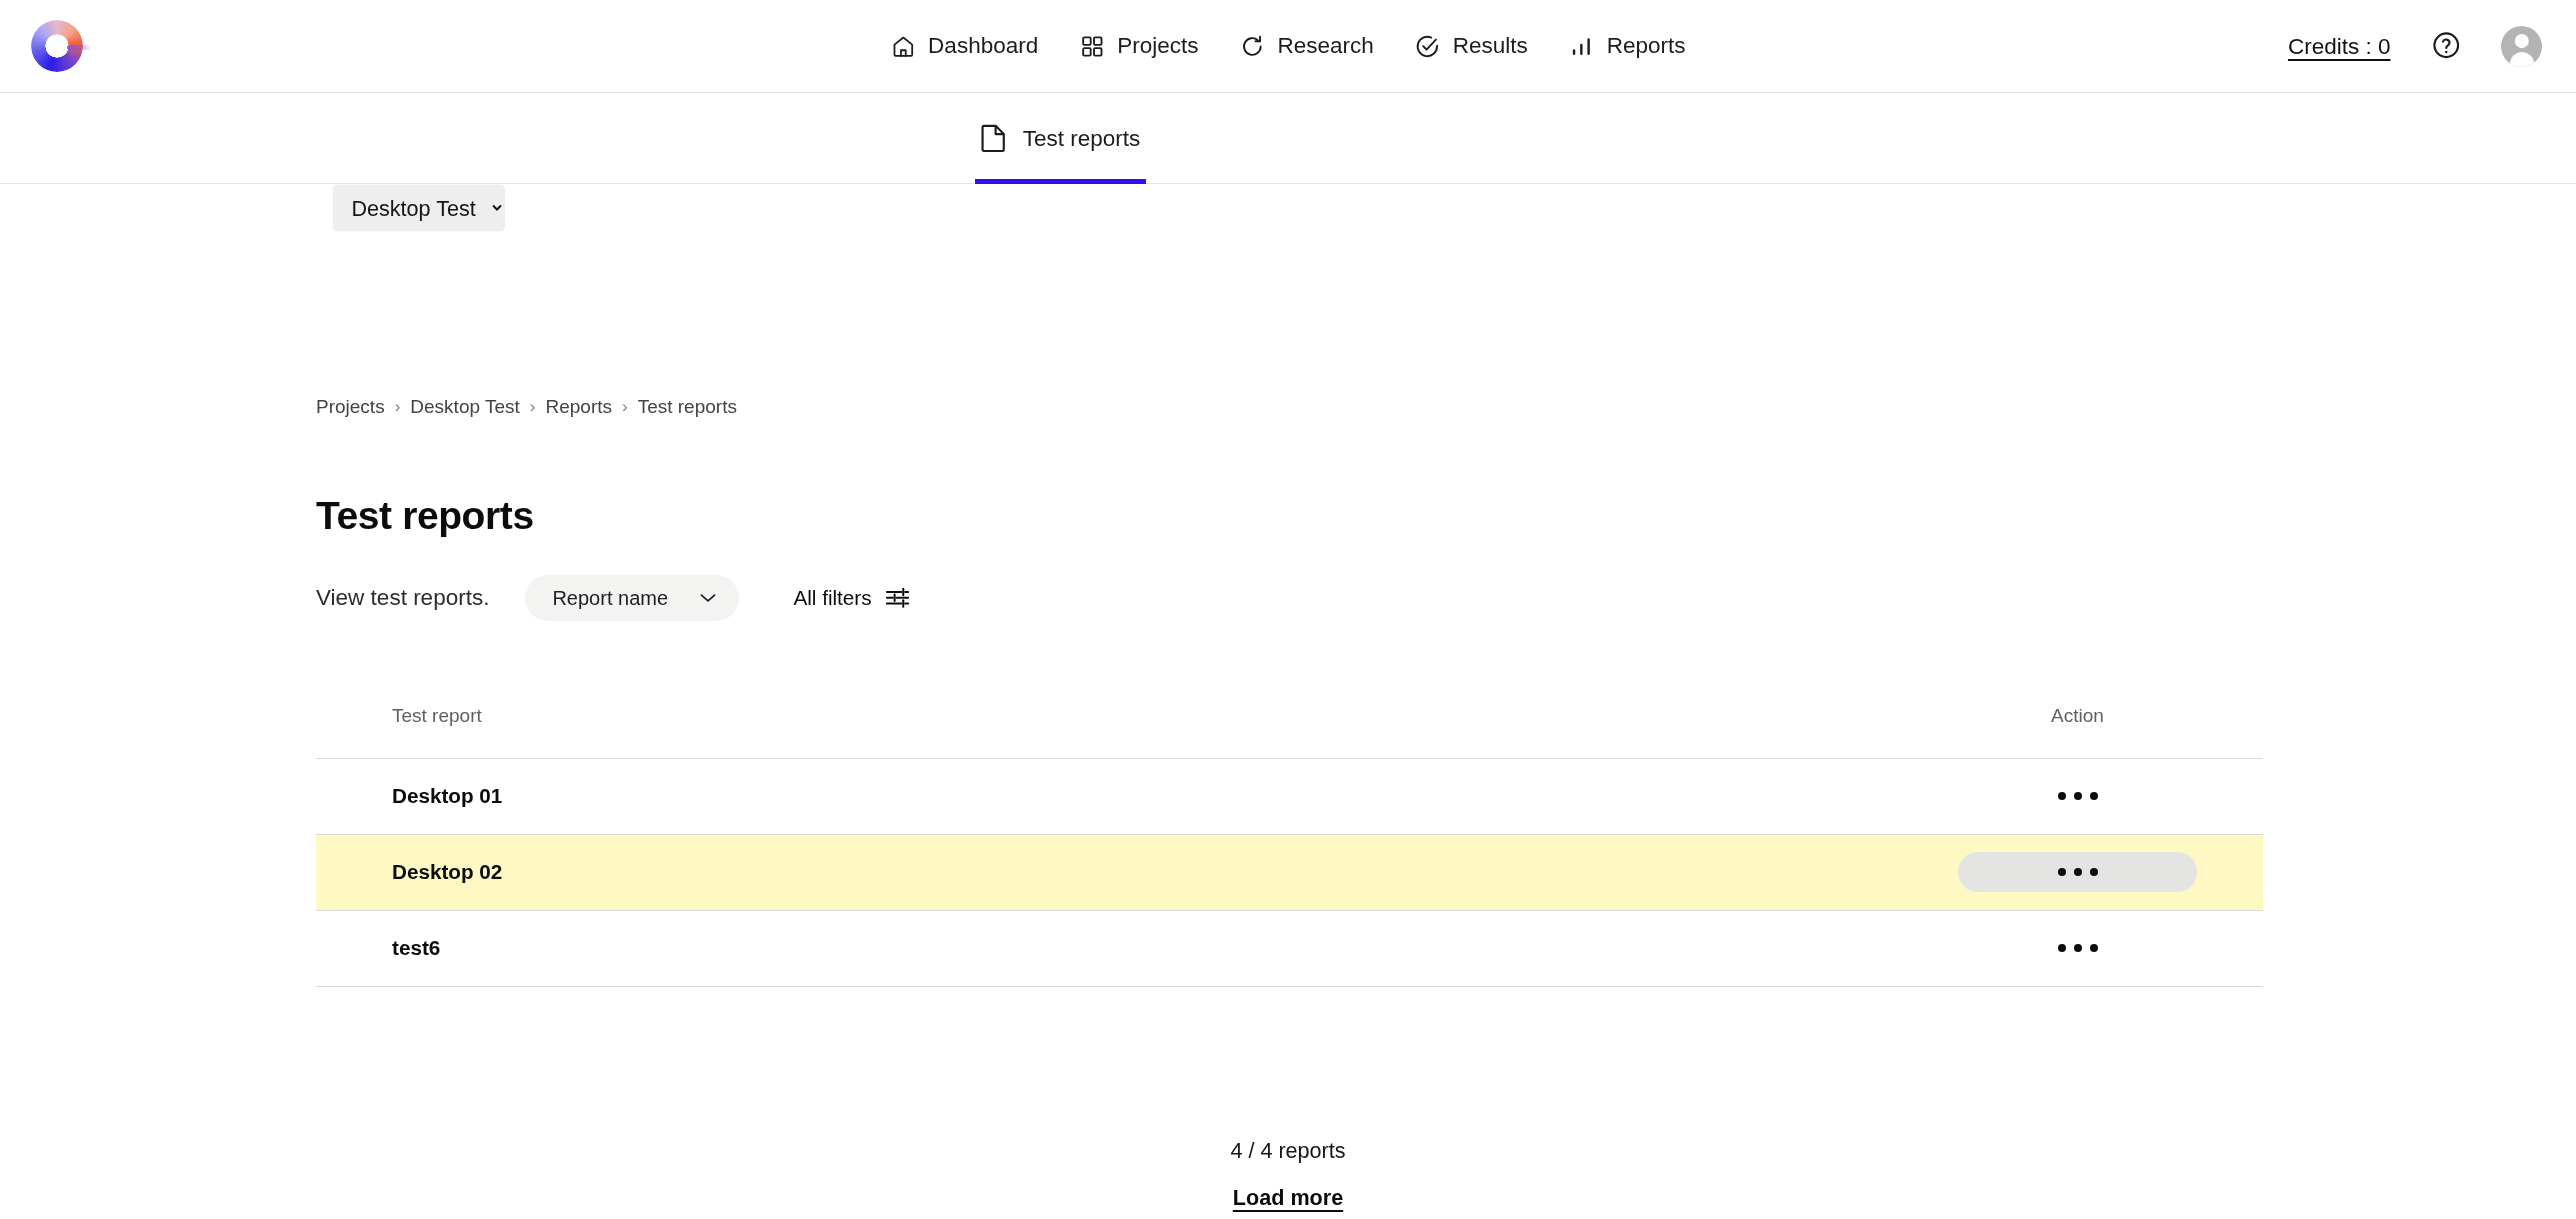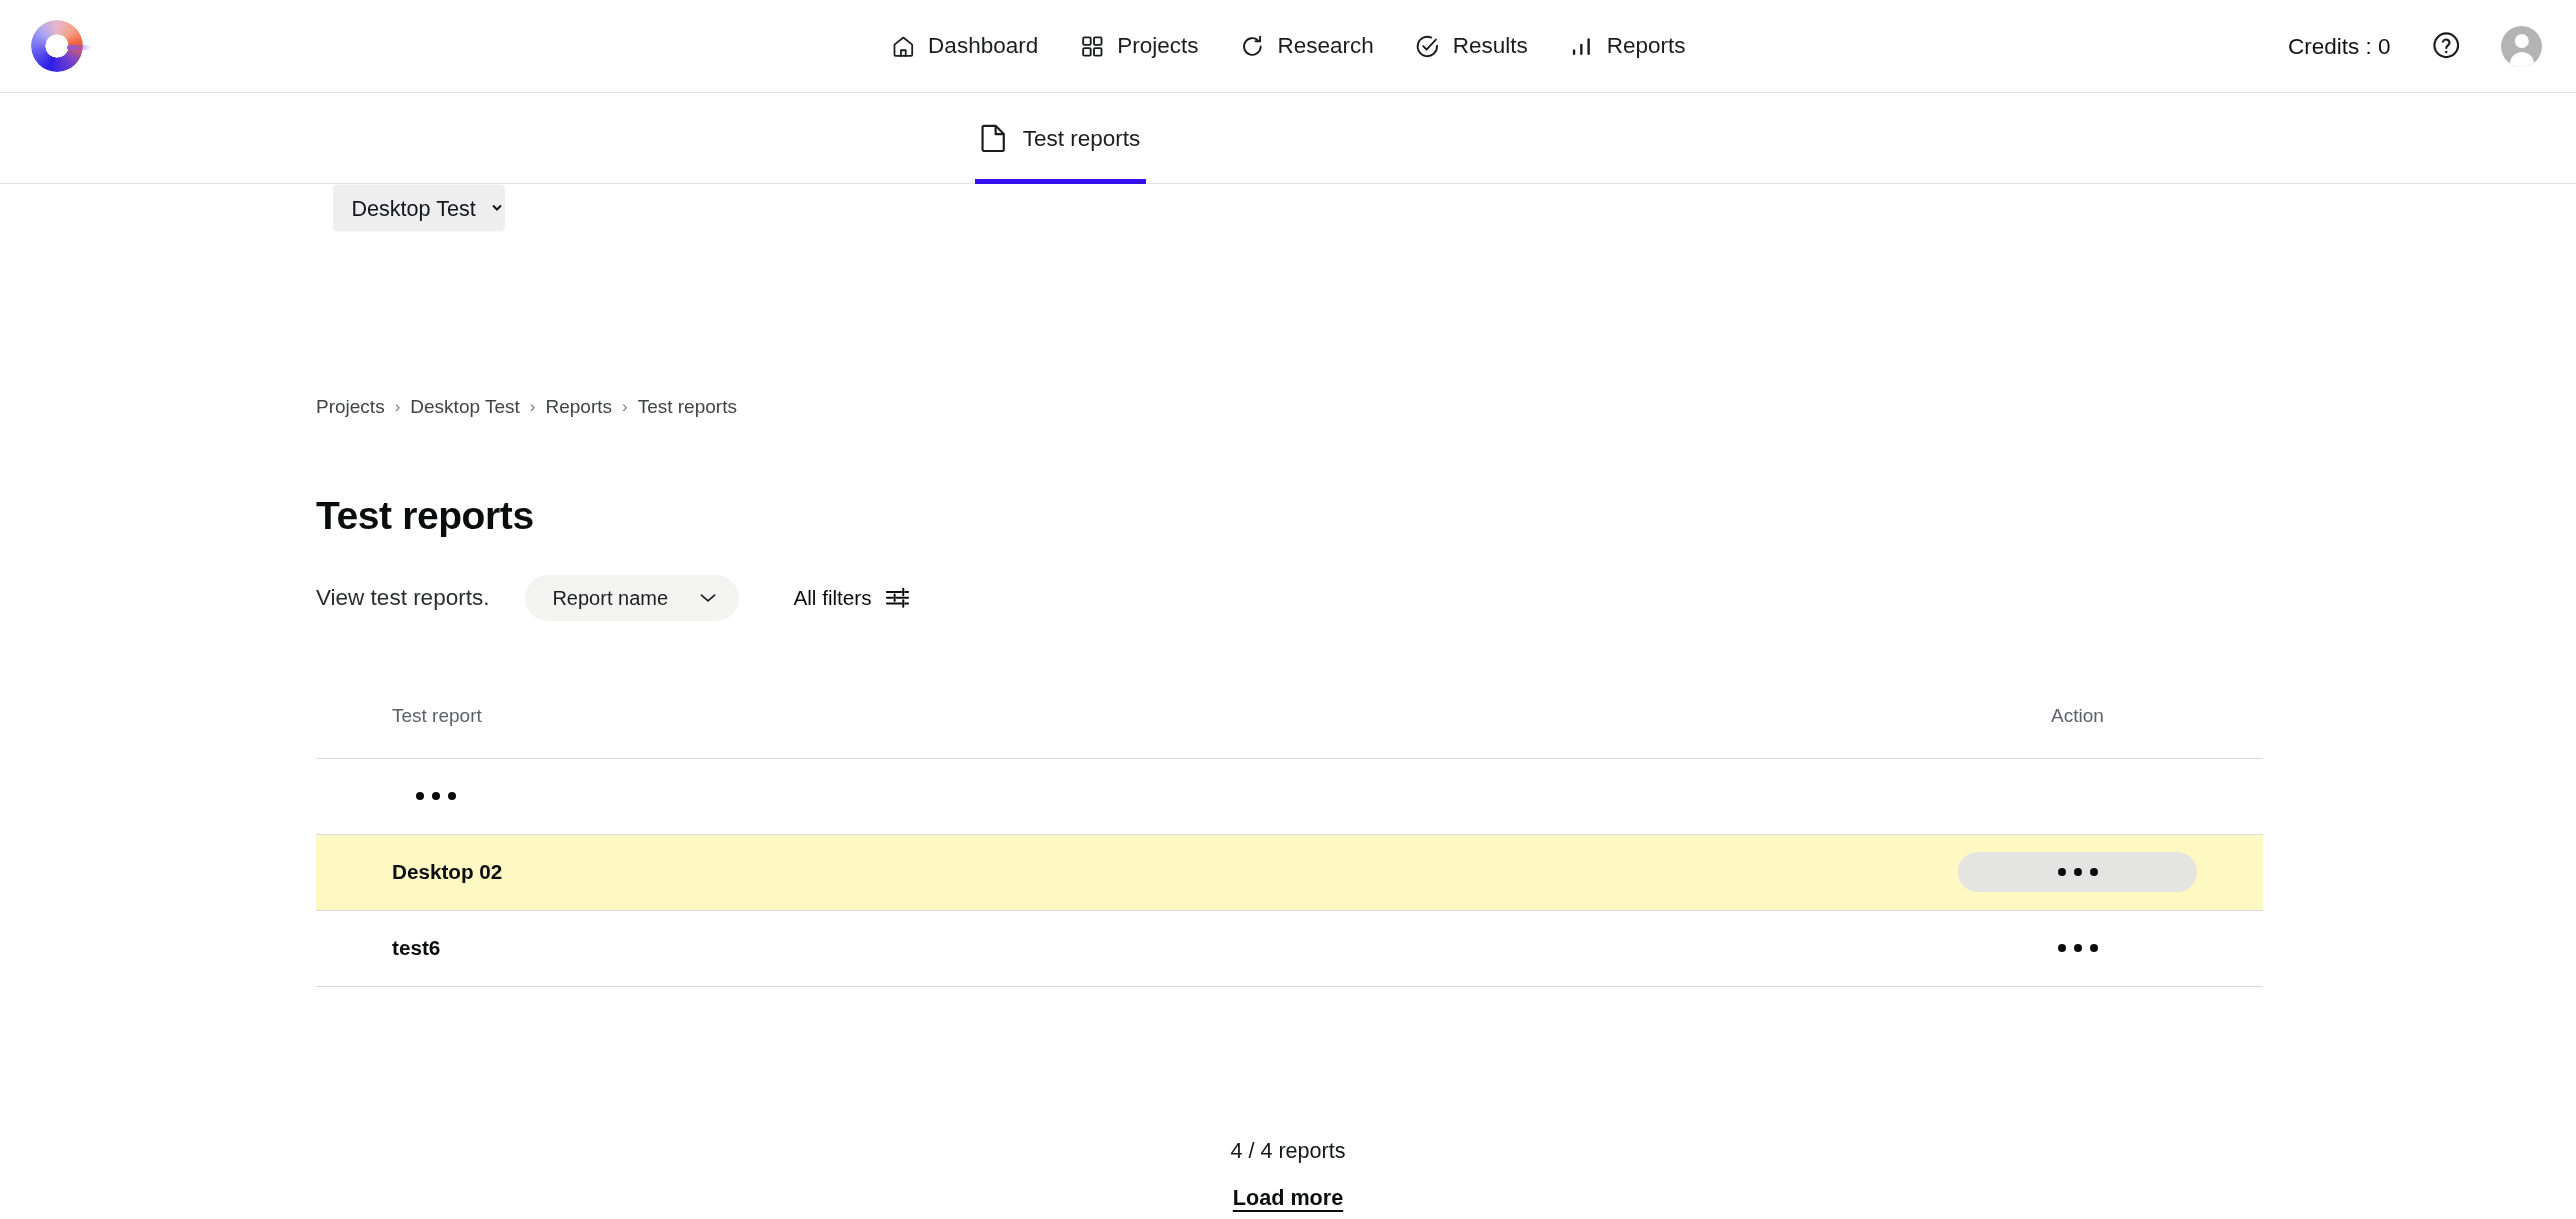--- a/index.html
+++ b/index.html
@@ -62,21 +62,21 @@
     height: 5.4px; background: #3311ee;
   }
   .nav-ico { width: 25px; height: 25px; display: block; flex: 0 0 25px; }
 
   .rightgrp {
     position: absolute; right: 34px; top: 0; height: 93px;
     display: flex; align-items: center; gap: 40px;
   }
   .credits {
     font-size: 22.5px; color: #111214;
-    text-underline-offset: 5.4px;
+    text-decoration: underline; text-underline-offset: 5.4px;
     cursor: pointer; white-space: nowrap;
   }
   .help-ico { width: 30.5px; height: 30.5px; cursor: pointer; }
   .avatar {
     width: 41px; height: 41px; border-radius: 50%;
     background: #b4b4b4;
     position: relative; overflow: hidden; cursor: pointer;
   }
   .avatar::before {
     content: ""; position: absolute; left: 50%; top: 8px;
@@ -360,20 +360,21 @@
   </div>
 
   <div class="table">
 
     <div class="thead">
       <div class="th th-name">Test report</div>
       <div class="th th-action">Action</div>
     </div>
 
     <div class="trow">
+      <div class="td-name">Desktop 01</div>
       <div class="td-action">
         <div class="dots-btn">
           <span class="dot"></span>
             <span class="dot"></span>
             <span class="dot"></span>
         </div>
       </div>
     </div>
 
     <div class="trow hovered">

